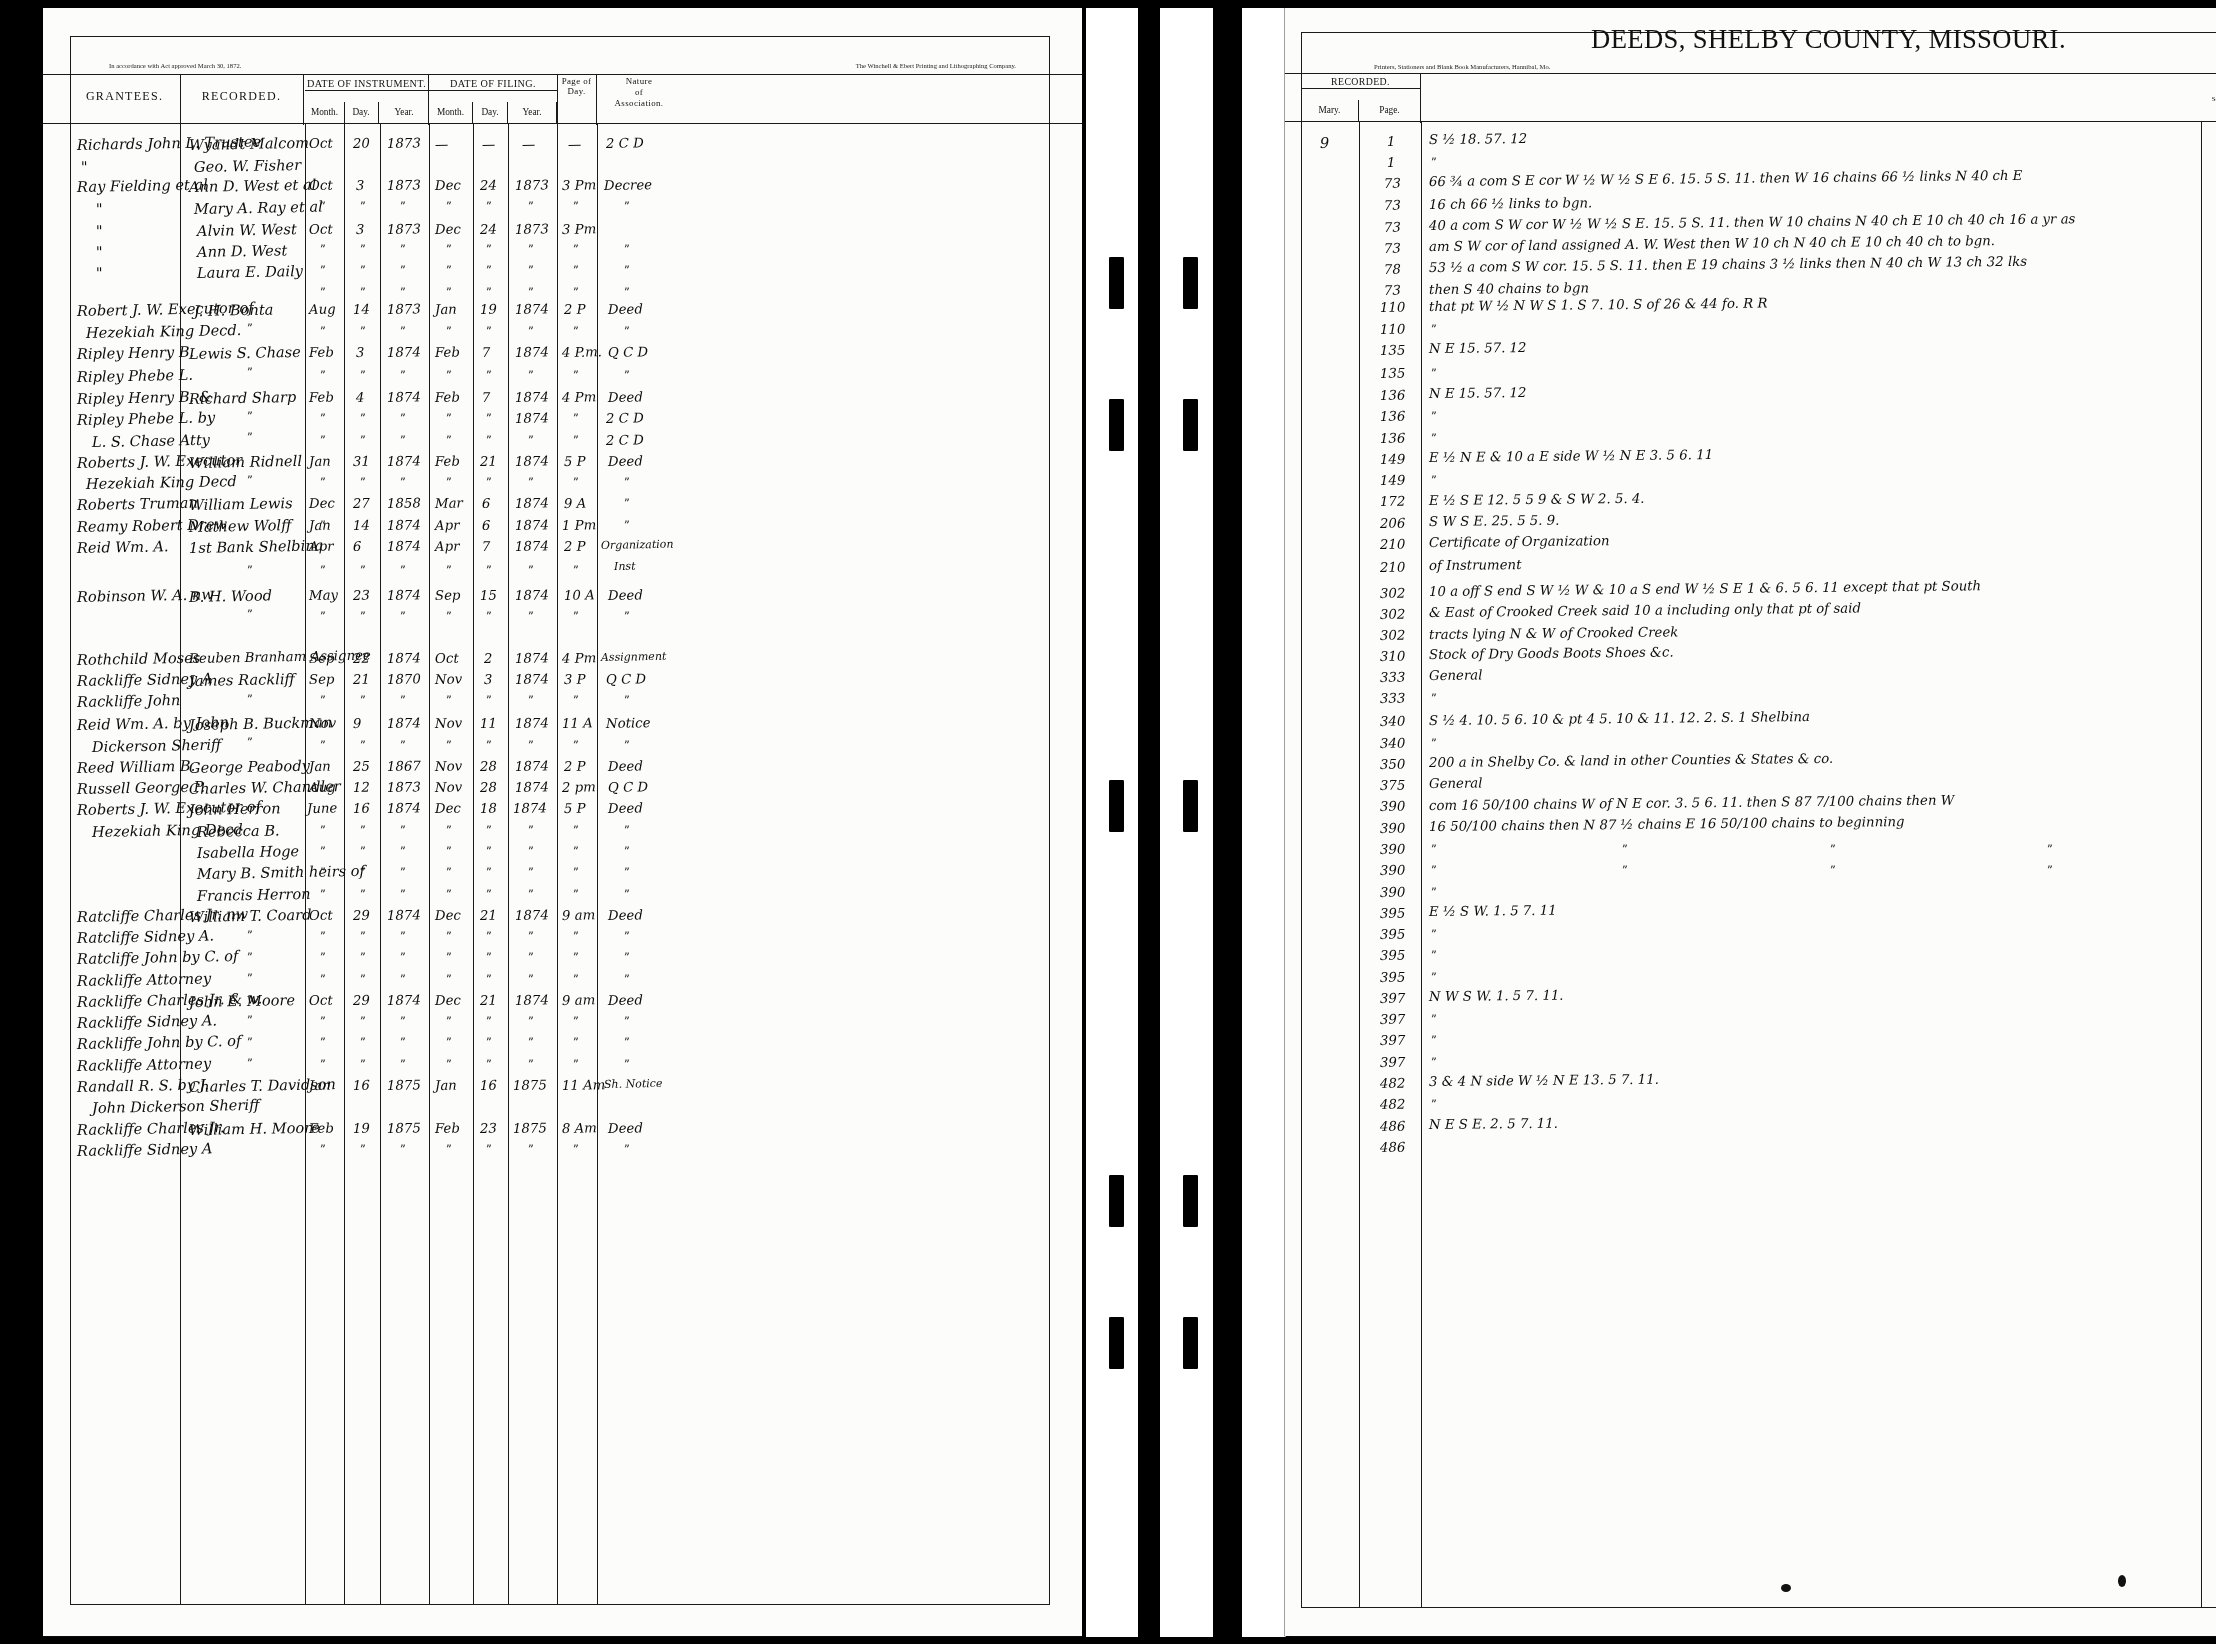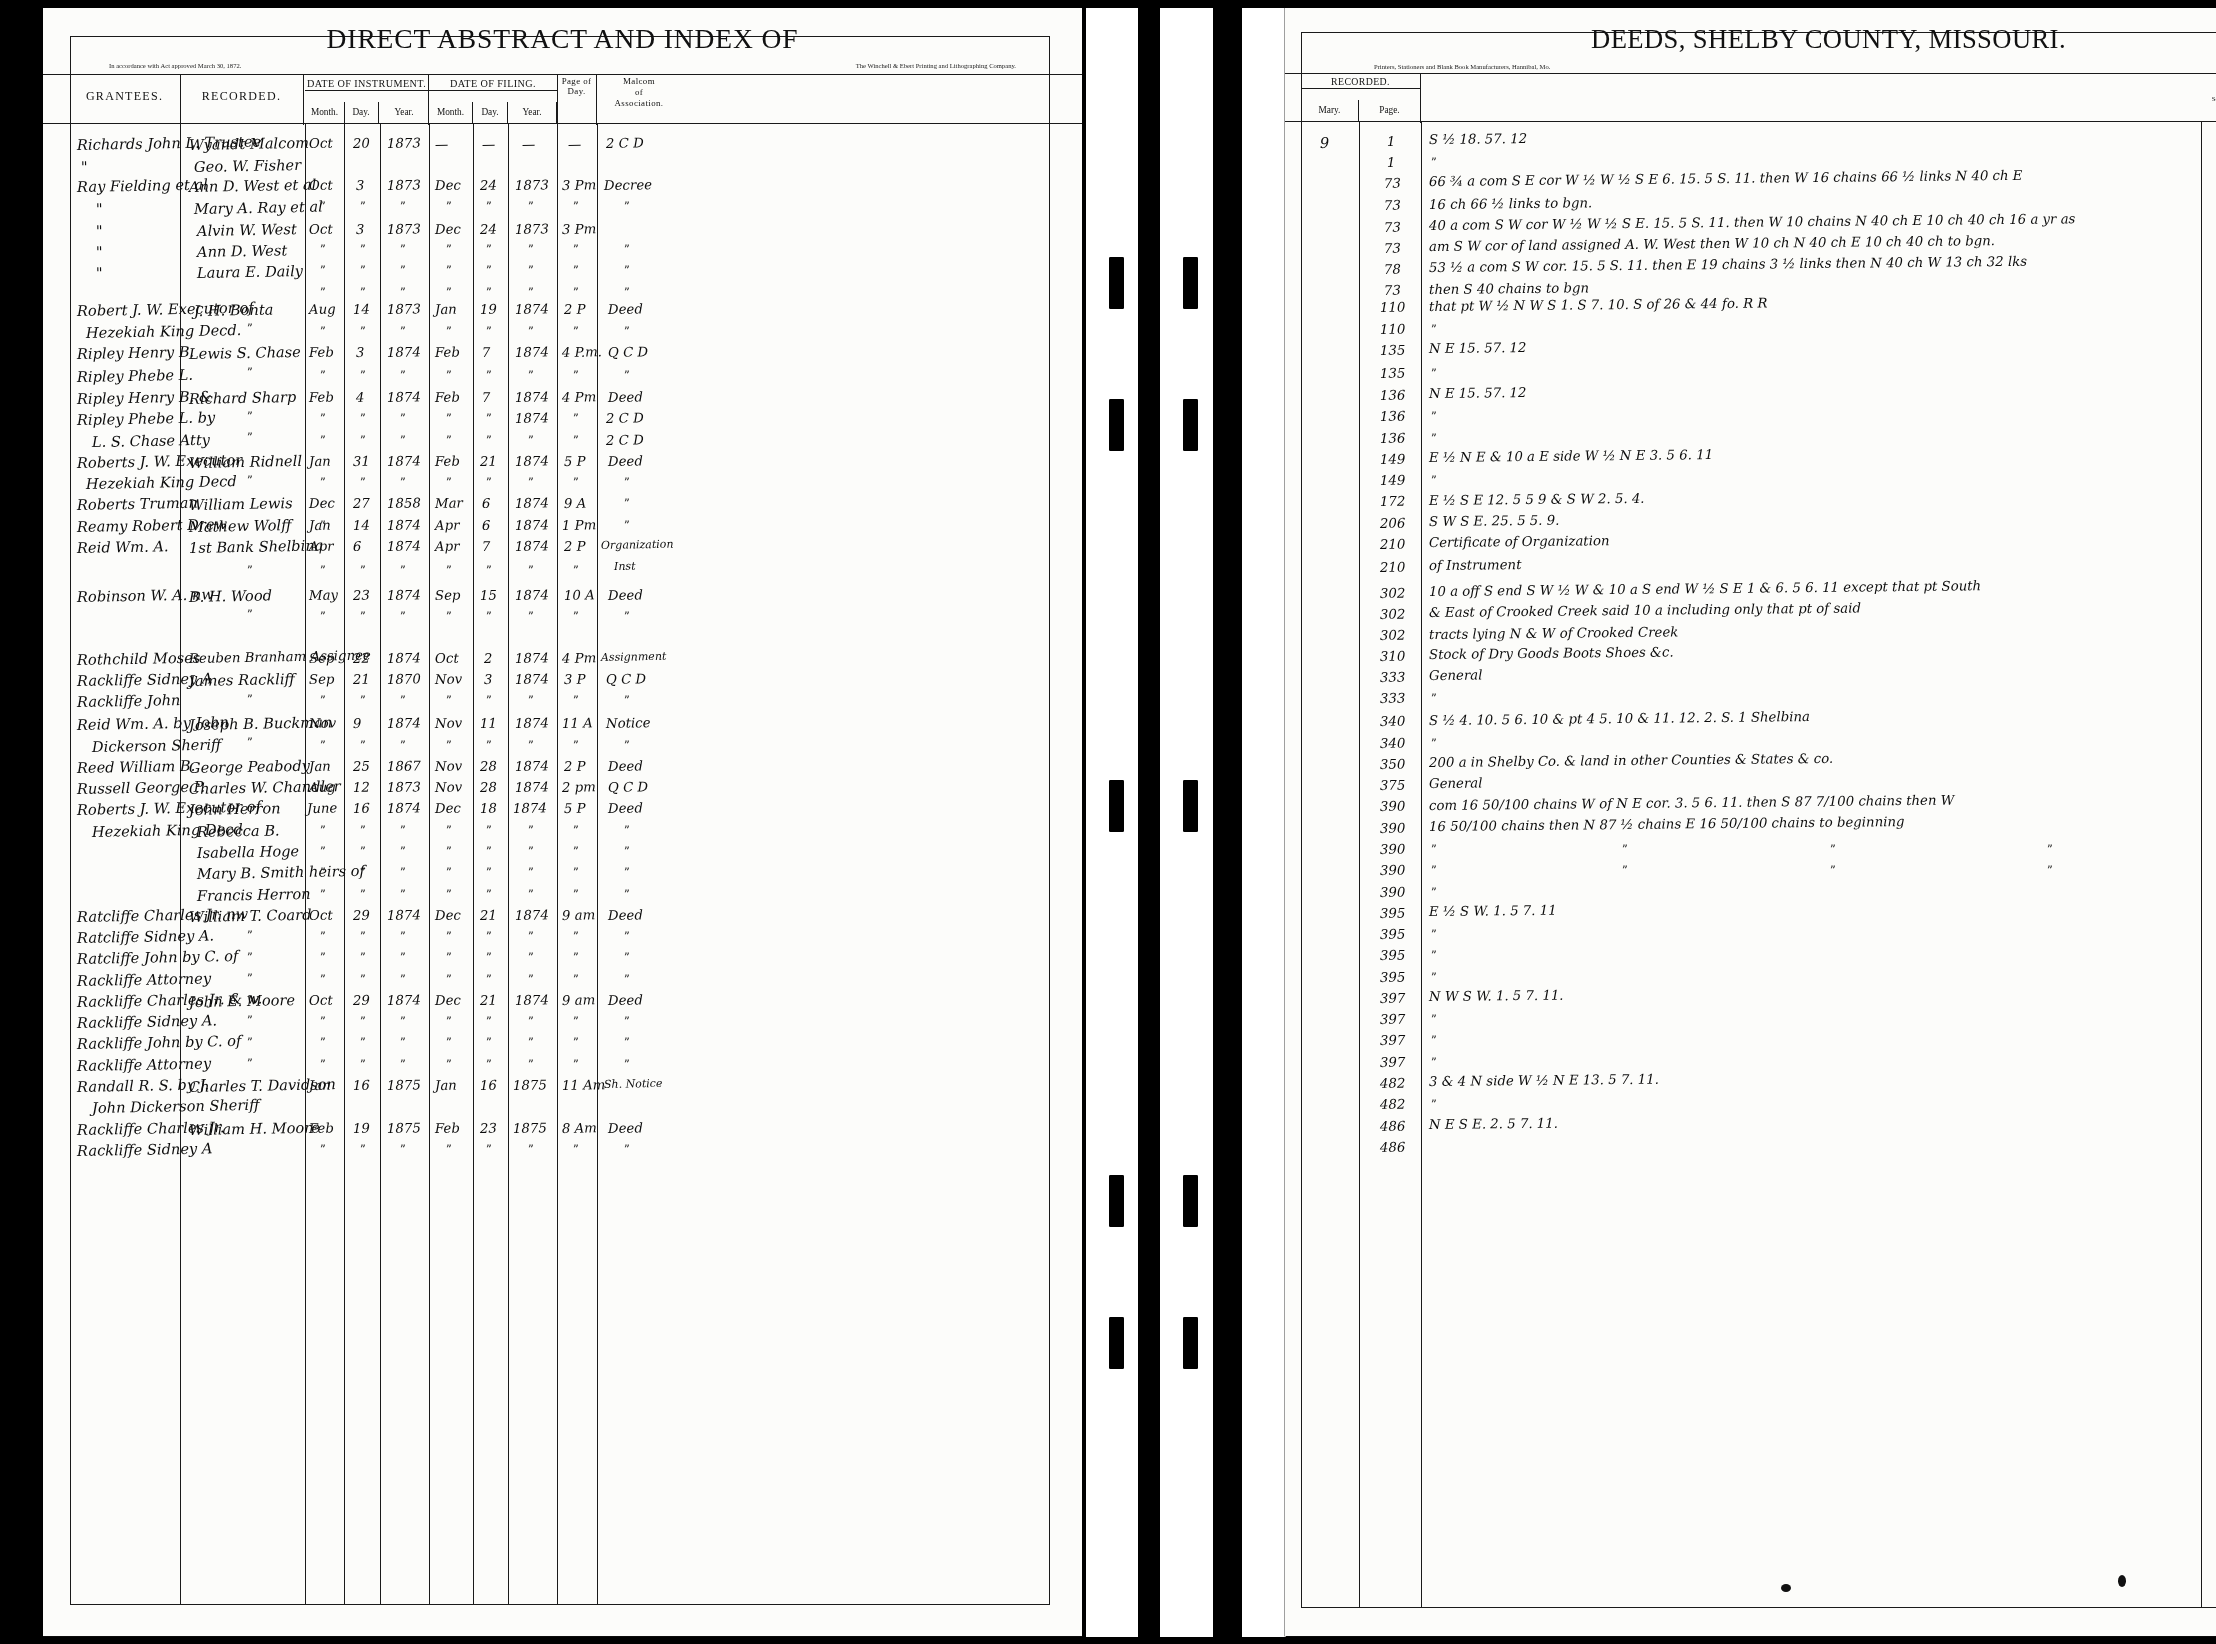--- a/index.html
+++ b/index.html
@@ -208,42 +208,41 @@
 </style>
 </head>
 <body>
 
 <div id="page">
 
   <div id="leaf-left" class="leaf">
 
     <div id="left-frame" class="frame"></div>
 
-    <div class="title-main">DIRECT ABSTRACT AND INDEX OF</div>
     <div class="micro-left">In accordance with Act approved March 30, 1872.</div>
     <div class="micro-right">The Winchell &amp; Ebert Printing and Lithographing Company.</div>
 
     <div id="left-hdr" class="hdr">
       <div class="hcell" style="left:26.6px;width:111px;">
         <span class="big">GRANTEES.</span>
       </div>
       <div class="hcell" style="left:137px;width:124px;">
         <span class="big">RECORDED.</span>
       </div>
       <div class="hcell" style="left:262px;width:124px;">
         <span class="top">DATE OF INSTRUMENT.</span>
       </div>
       <div class="hcell" style="left:386px;width:129px;">
         <span class="top">DATE OF FILING.</span>
       </div>
       <div class="hcell" style="left:514px;width:40px;border-right:0.9px solid #1a1a1a;">
         <span class="three">Page of Day.</span>
       </div>
       <div class="hcell" style="left:554px;width:84px;border-right:none;">
-        <span class="three">Malcom</span>
+        <span class="three">Nature</span>
         <span class="three">of</span>
         <span class="three">Association.</span>
       </div>
 
       <div class="hsub" style="left:262px;width:40px;">Month.</div>
       <div class="hsub" style="left:301px;width:35px;">Day.</div>
       <div class="hsub" style="left:337px;width:49px;">Year.</div>
       <div class="hsub" style="left:386px;width:44px;">Month.</div>
       <div class="hsub" style="left:430px;width:35px;">Day.</div>
       <div class="hsub" style="left:465px;width:49px;">Year.</div>

